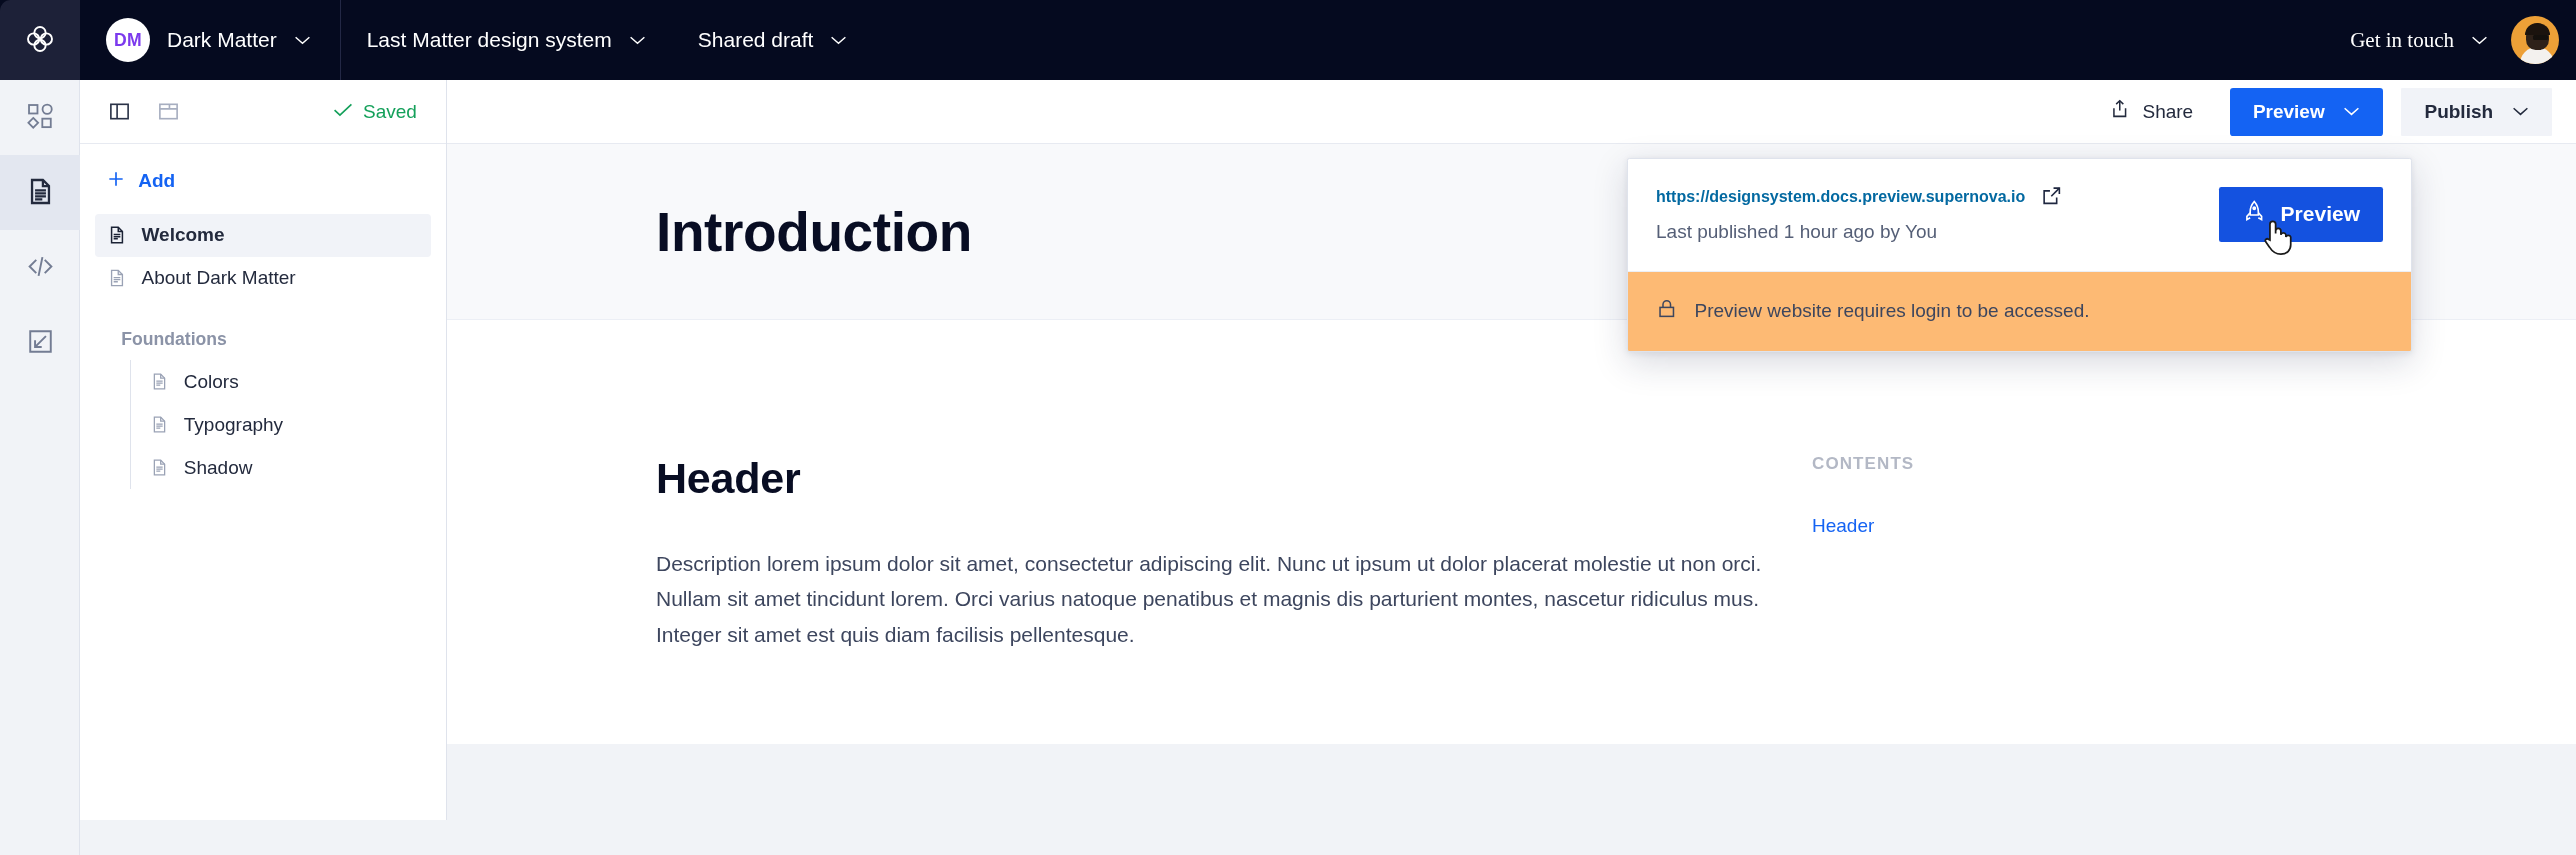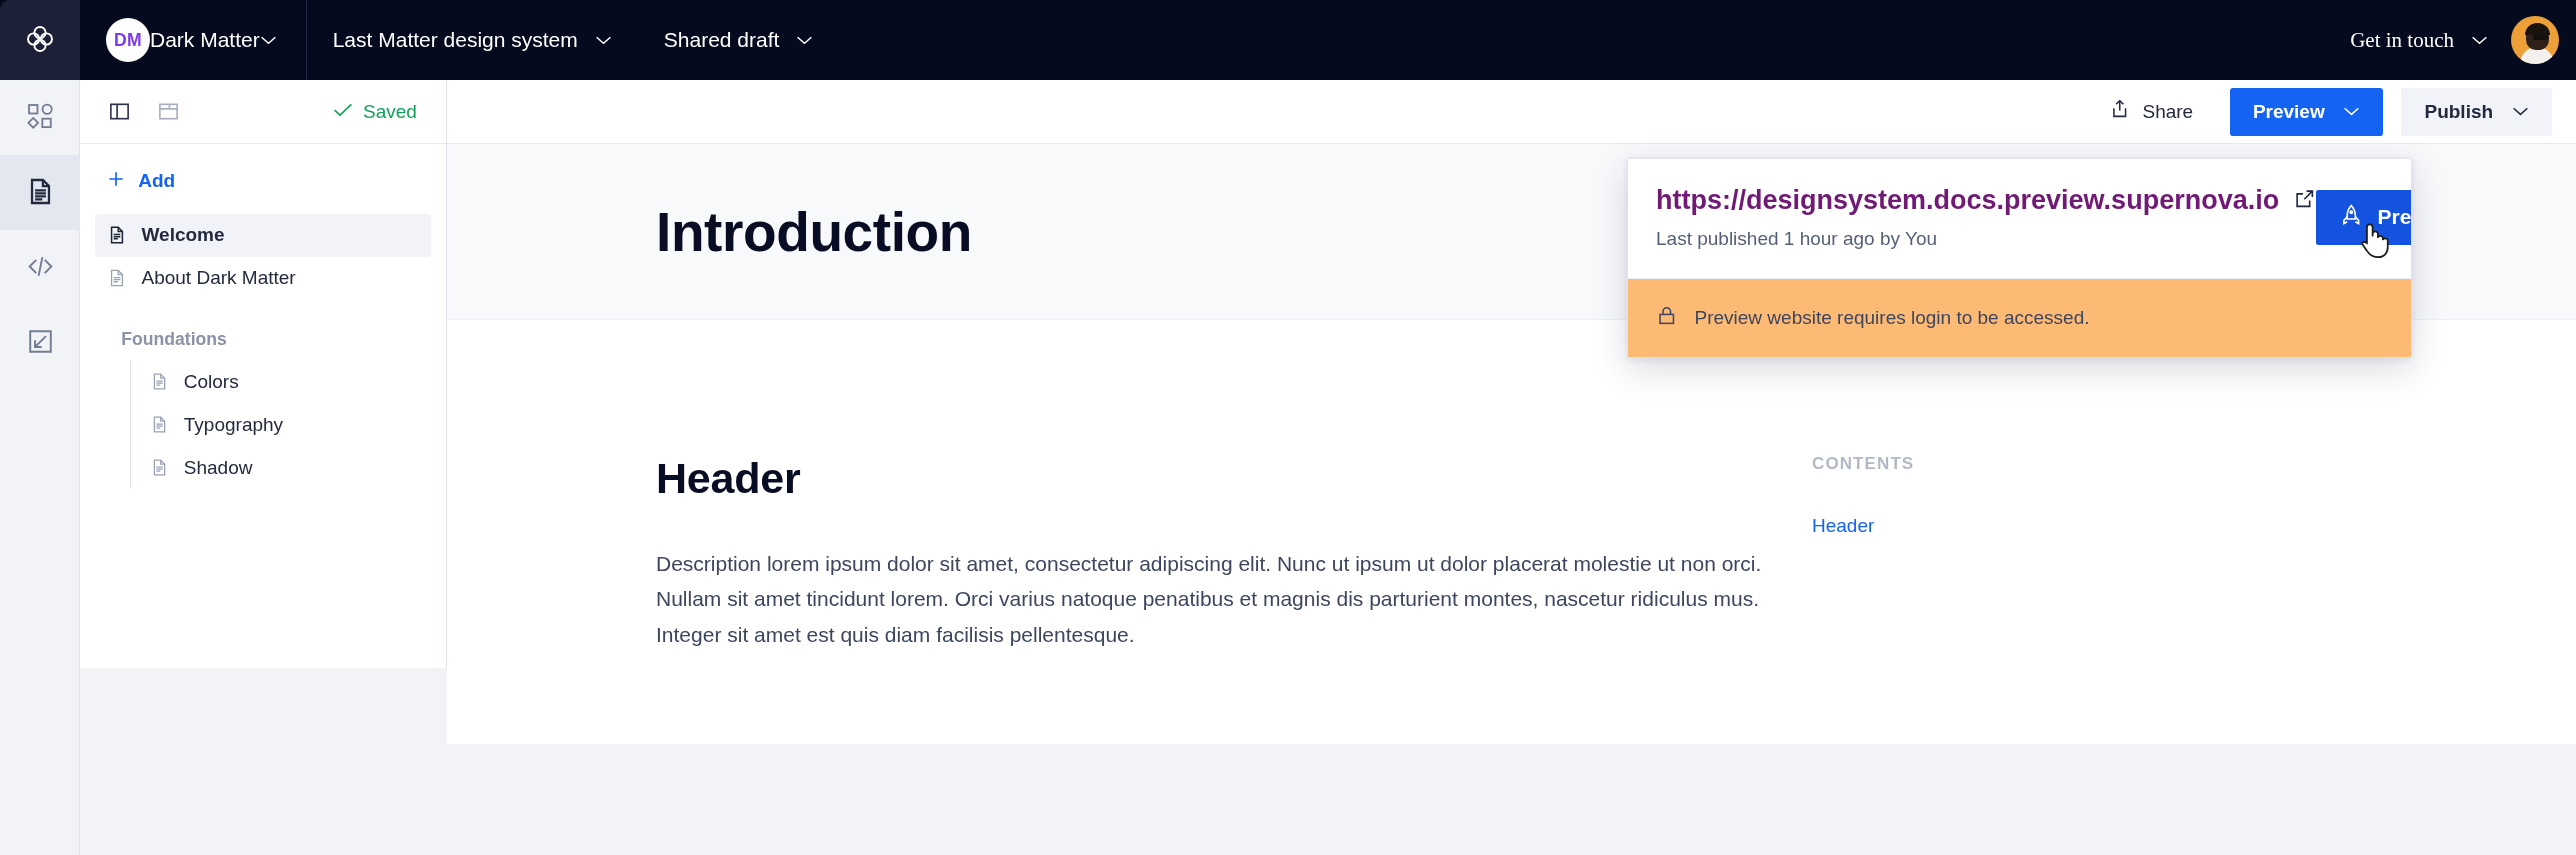--- a/index.html
+++ b/index.html
@@ -19,21 +19,21 @@
   }
   .logo-tile {
     width:80px; height:80px; background:#1d2138;
     display:flex; align-items:center; justify-content:center;
     border-top-left-radius:10.7px;
     flex: 0 0 80px;
   }
   .logo-tile svg { width:34px; height:34px; }
 
   .ws-block {
-    display:flex; align-items:center; 
+    display:flex; align-items:center; gap:17px;
     padding: 0 29px 0 26px; height:80px;
     border-right:0.8px solid #232845;
   }
   .ws-avatar {
     width:44px; height:44px; border-radius:50%;
     background:#ffffff; color:#7c3aed;
     display:flex; align-items:center; justify-content:center;
     font-size:17.6px; font-weight:bold; letter-spacing:0.2px;
   }
   .ws-name { color:#ffffff; font-size:21px; }
@@ -71,21 +71,21 @@
     background:#f1f3f7; border-right:0.8px solid #dfe3ec;
   }
   .rail-btn {
     width:80px; height:75px; display:flex; align-items:center; justify-content:center;
   }
   .rail-btn.active { background:#e3e7f0; }
   .rail-btn svg { width:29px; height:29px; }
 
   
   .sidebar {
-    position:absolute; left:80px; top:80px; width:367px; height:588px;
+    position:absolute; left:80px; top:80px; width:367px; height:740px;
     background:#ffffff; border-right:0.8px solid #dfe3ec;
   }
   .sb-toolbar {
     height:64px; display:flex; align-items:center; padding:0 26px;
     border-bottom:0.8px solid #e7eaf1; gap:23px;
   }
   .sb-toolbar .ticon { width:26px; height:26px; display:flex; align-items:center; justify-content:center;}
   .sb-tool-spacer { flex:1; }
   .saved {
     display:flex; align-items:center; gap:10px;
@@ -161,21 +161,21 @@
   
   .popover {
     position:absolute; left:1627px; top:158px; width:785px;
     background:#ffffff; border:0.8px solid #dfe3ec; border-radius:2.3px;
     box-shadow:0 10.7px 34px rgba(30,38,70,0.17), 0 1.5px 6.1px rgba(30,38,70,0.08);
     z-index:50; overflow:hidden;
   }
   .pop-top { display:flex; align-items:center; padding:26px 28px 28px 28px; }
   .pop-info { flex:1; }
   .pop-url-row { display:flex; align-items:center; gap:15.3px; }
-  .pop-url { font-size:27px; font-weight:bold; color:#701a75; }
+  .pop-url { font-size:16px; font-weight:bold; color:#0369a1; }
   .pop-meta { margin-top:11.5px; font-size:19px; color:#555f77; }
   .pop-preview-btn {
     position:relative; background:#1452e0; color:#ffffff;
     display:flex; align-items:center; gap:14px;
     height:55px; padding:0 23px; border-radius:2.3px;
     font-size:21px; font-weight:bold;
   }
   .pop-bottom {
     display:flex; align-items:center; gap:17px;
     background:#fdba74; border-top:0.8px solid #eceff5;

